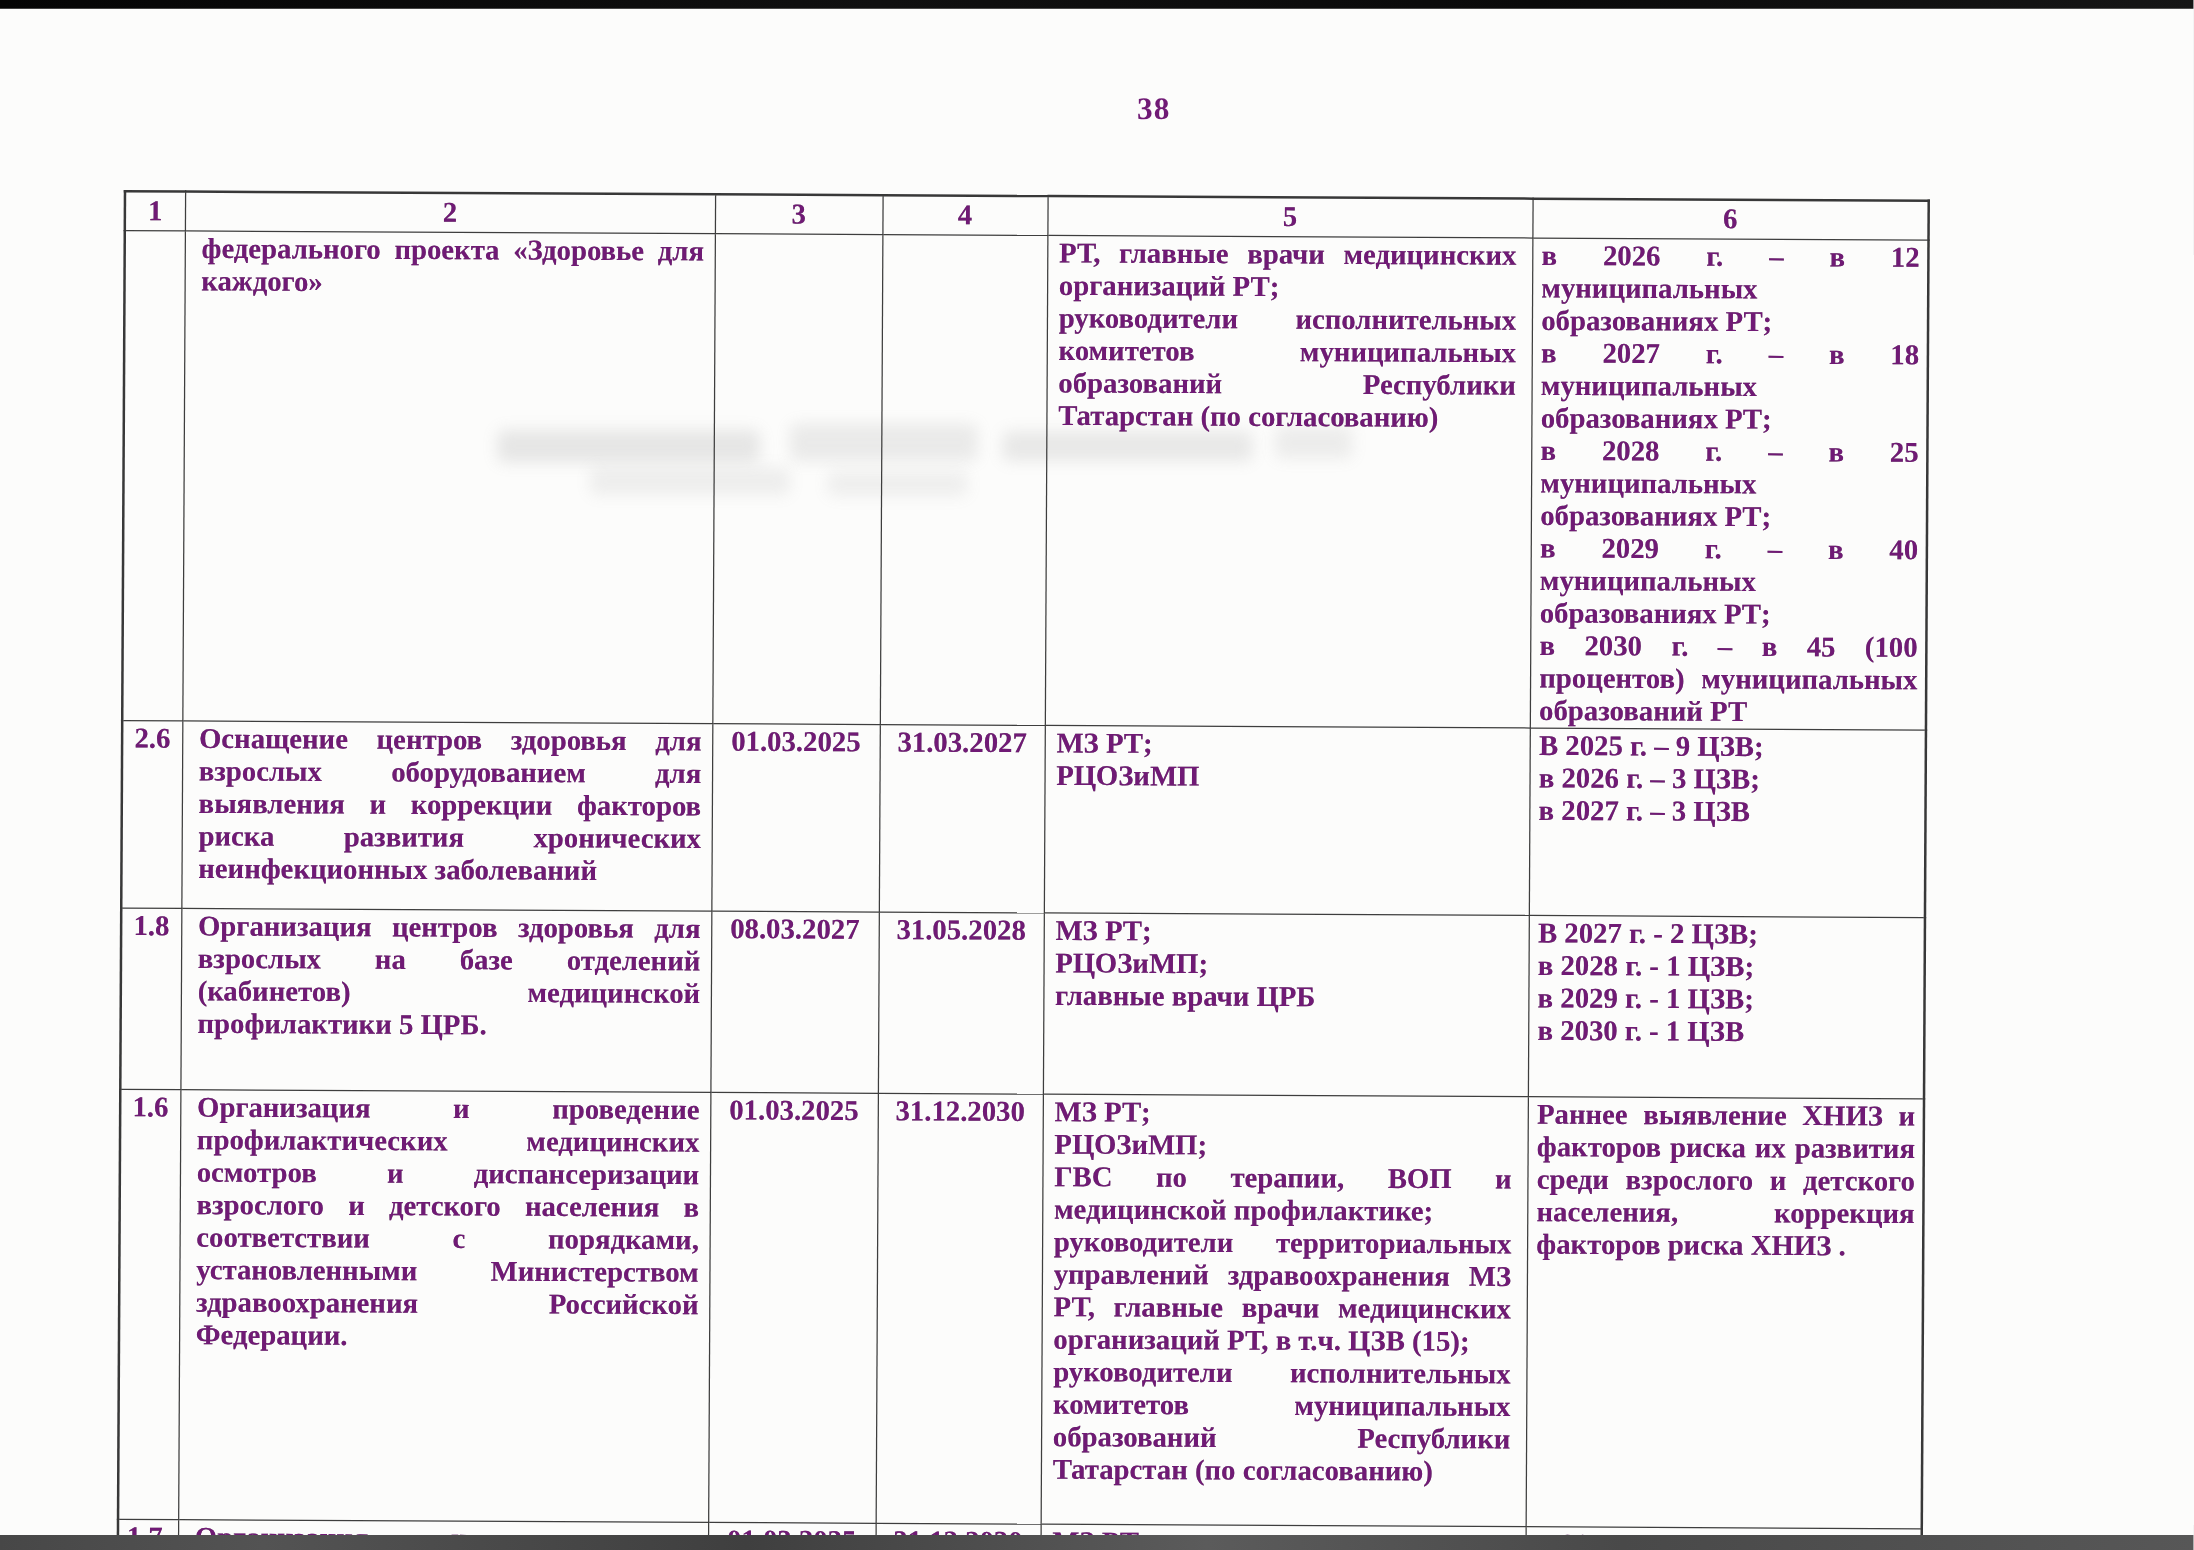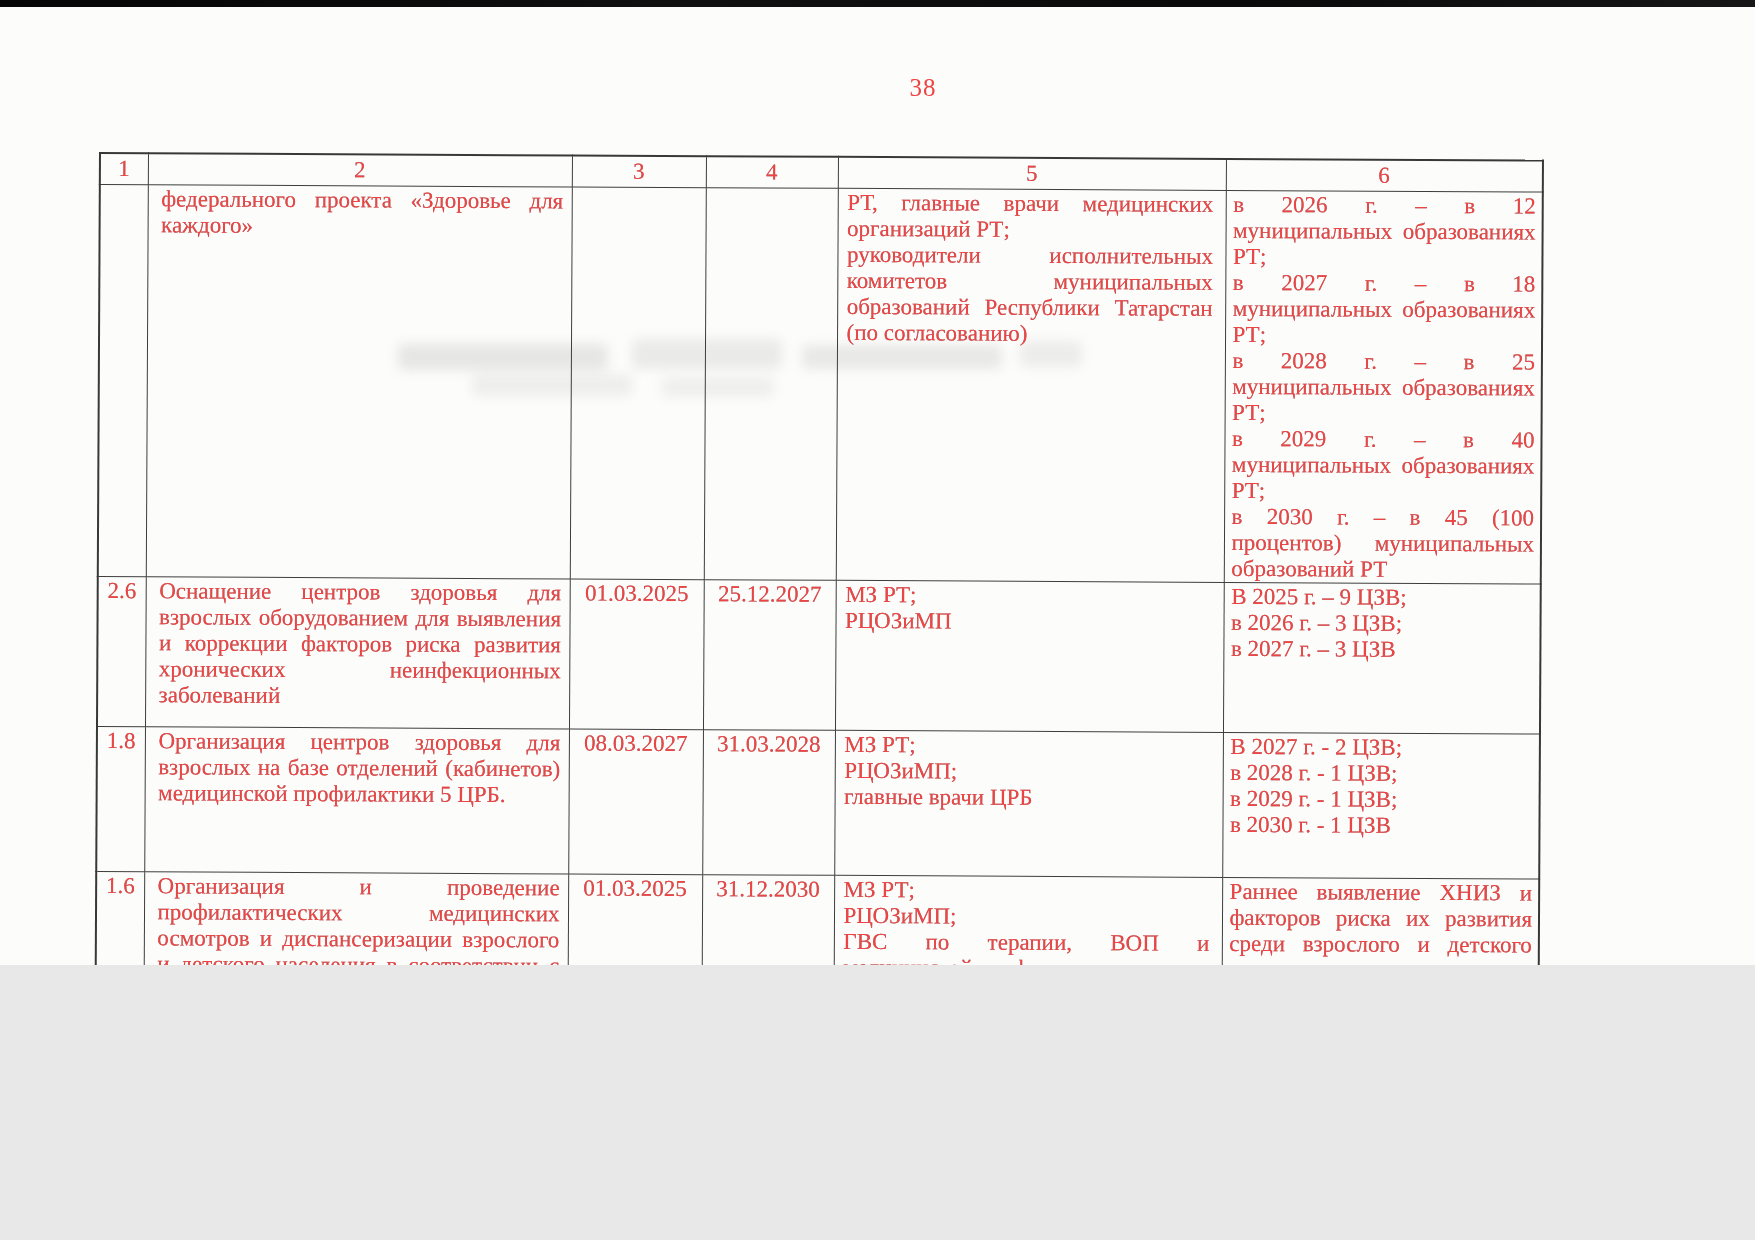--- a/index.html
+++ b/index.html
@@ -1,22 +1,23 @@
 <!DOCTYPE html>
 <html><head>
 <meta charset="utf-8">
 <style>
   html,body{margin:0;padding:0;background:#e8e8e8;}
   .page{
     position:relative;
-    width:1755px;height:965px;
+    width:1755px;height:1240px;
     background:#fcfcfb;
     overflow:hidden;
     font-family:"Liberation Serif","DejaVu Serif",serif;
-    color:#ef4444;
+    color:#701a75;
+    font-weight:bold;
   }
   
   .scan-top{
     position:absolute;left:0;top:0;width:1755px;height:7px;
     background:linear-gradient(90deg,#050505 0%,#101010 40%,#0a0a0a 70%,#161616 100%);
   }
   .scan-bottom{
     position:absolute;left:0;top:1228px;width:1755px;height:12px;
     background:linear-gradient(90deg,#474747 0%,#535353 12%,#3f3f3f 34%,#5b5b5b 55%,#494949 74%,#575757 100%);
   }
@@ -107,33 +108,33 @@
 в 2027 г. – в 18 муниципальных образованиях РТ;
 в 2028 г. – в 25 муниципальных образованиях РТ;
 в 2029 г. – в 40 муниципальных образованиях РТ;
 в 2030 г. – в 45 (100 процентов) муниципальных образований РТ</td>
     </tr>
 
     <tr class="r2">
       <td class="c1">2.6</td>
       <td class="c2">Оснащение центров здоровья для взрослых оборудованием для выявления и коррекции факторов риска развития хронических неинфекционных заболеваний</td>
       <td class="c3">01.03.2025</td>
-      <td class="c4">25.12.2027</td>
+      <td class="c4">31.03.2027</td>
       <td class="c5">МЗ РТ;
 РЦОЗиМП</td>
       <td class="c6">В 2025 г. – 9 ЦЗВ;
 в 2026 г. – 3 ЦЗВ;
 в 2027 г. – 3 ЦЗВ</td>
     </tr>
 
     <tr class="r3">
       <td class="c1">1.8</td>
       <td class="c2">Организация центров здоровья для взрослых на базе отделений (кабинетов) медицинской профилактики 5 ЦРБ.</td>
       <td class="c3">08.03.2027</td>
-      <td class="c4">31.03.2028</td>
+      <td class="c4">31.05.2028</td>
       <td class="c5">МЗ РТ;
 РЦОЗиМП;
 главные врачи ЦРБ</td>
       <td class="c6">В 2027 г. - 2 ЦЗВ;
 в 2028 г. - 1 ЦЗВ;
 в 2029 г. - 1 ЦЗВ;
 в 2030 г. - 1 ЦЗВ</td>
     </tr>
 
     <tr class="r4">

